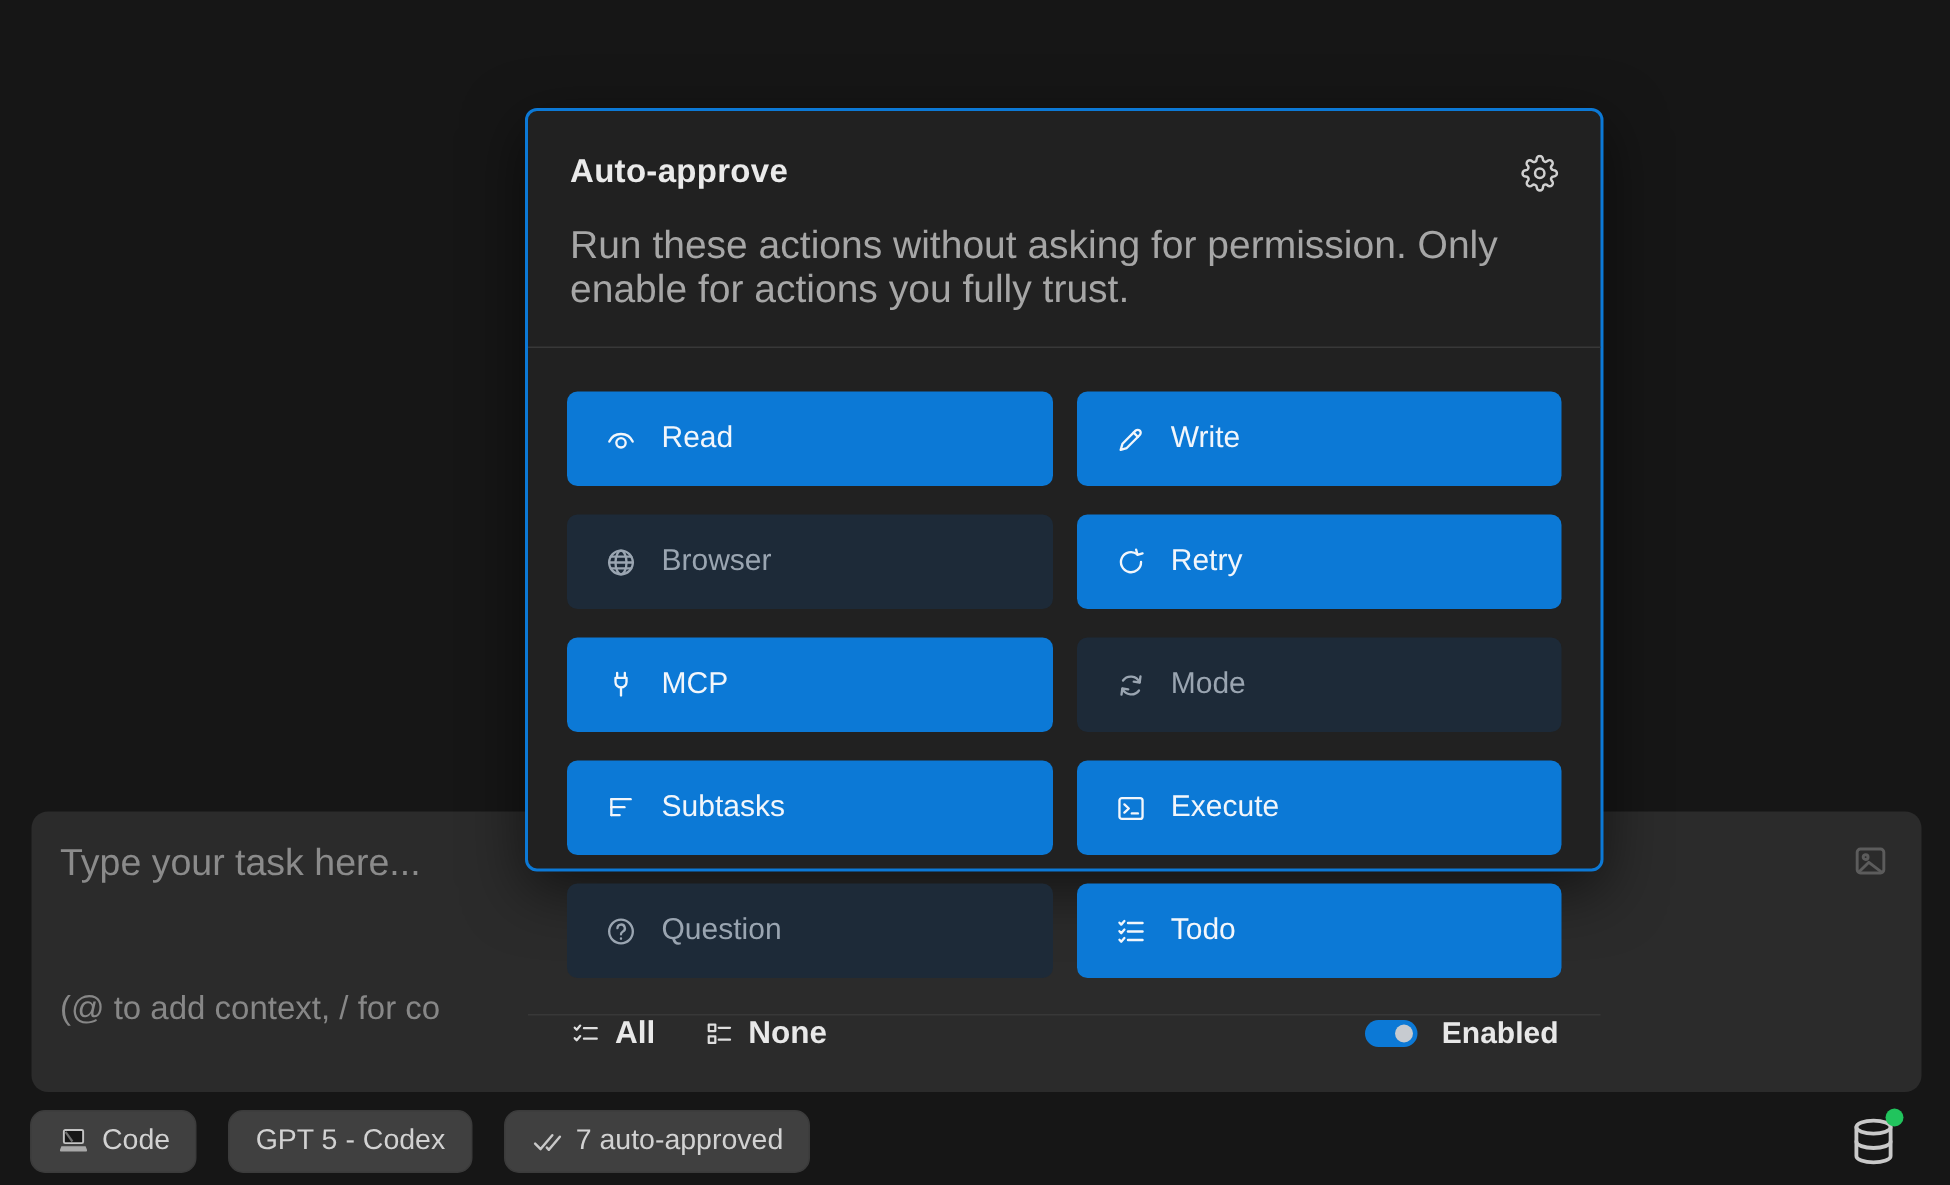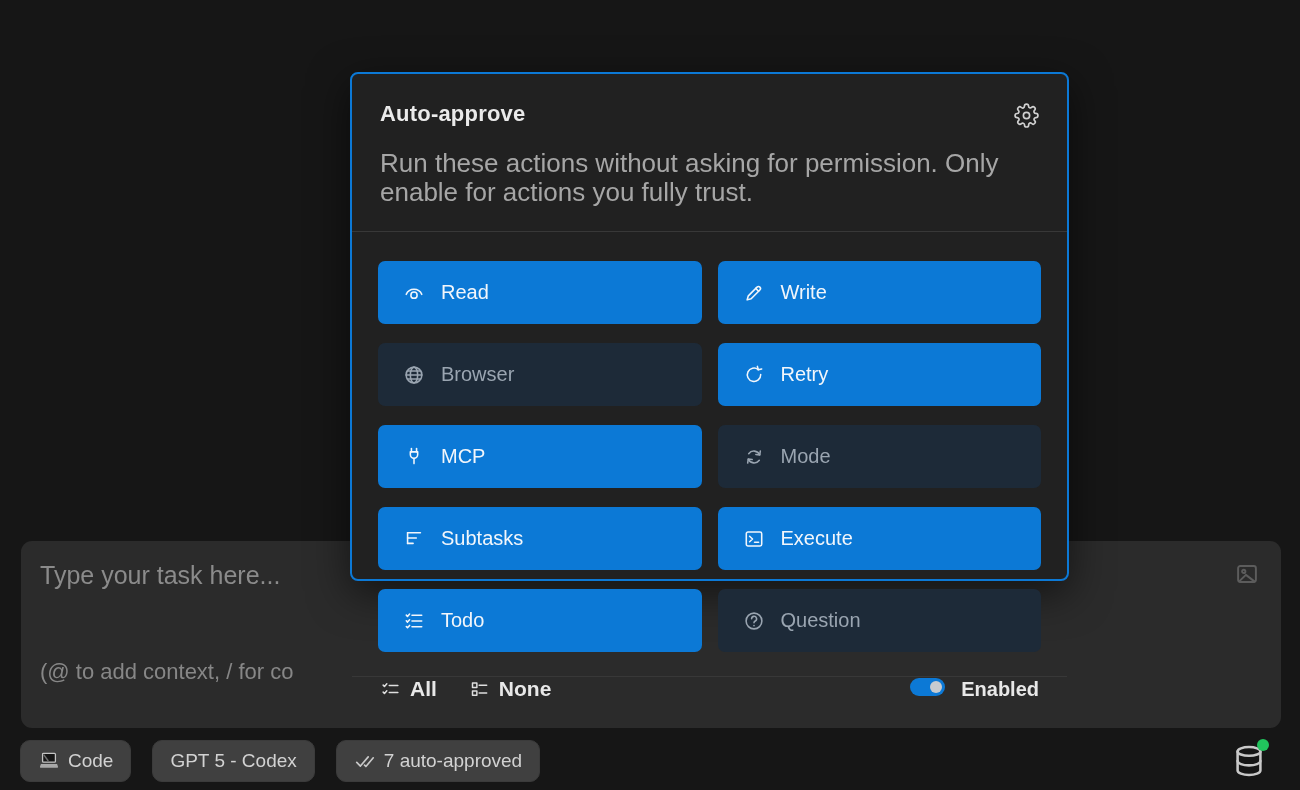--- a/index.html
+++ b/index.html
@@ -103,21 +103,21 @@
     height: 90px;
     display: flex; align-items: center; justify-content: space-between;
     padding: 0 28px;
   }
   .foot-left { display: flex; align-items: center; gap: 32px; }
   .foot-item {
     display: flex; align-items: center; gap: 9px;
     font-size: 21px; font-weight: bold; color: #e8e8e8; cursor: pointer;
   }
   .foot-item .ic { width: 21px; height: 21px; color: #dedede; display: inline-flex; }
-  .foot-right { display: flex; align-items: flex-start; gap: 16px; }
+  .foot-right { display: flex; align-items: center; gap: 16px; }
   .toggle {
     width: 35px; height: 18px; border-radius: 9px;
     background: #0c79d6; position: relative; cursor: pointer;
   }
   .toggle .knob {
     position: absolute; right: 3px; top: 3px;
     width: 12px; height: 12px; border-radius: 50%;
     background: #c7cbd0;
   }
   .toggle-label { font-size: 20px; font-weight: bold; color: #e8e8e8; }
@@ -263,42 +263,42 @@
       <button class="act-btn on">
         <span class="ic">
           <svg viewBox="0 0 24 24" fill="none" stroke="currentColor" stroke-width="1.7" stroke-linecap="round" stroke-linejoin="round">
             <rect x="3.6" y="4.4" width="16.8" height="15.2" rx="1.8"></rect>
             <polyline points="7.2,9 10.4,12 7.2,15"></polyline>
             <path d="M12.6 15.6 h4.4"></path>
           </svg>
         </span>
         <span>Execute</span>
       </button>
+      <button class="act-btn off">
+        <span class="ic">
+          <svg viewBox="0 0 24 24" fill="none" stroke="currentColor" stroke-width="1.7" stroke-linecap="round" stroke-linejoin="round">
+            <circle cx="12" cy="12" r="8.6"></circle>
+            <path d="M9.4 9.6 a2.7 2.7 0 1 1 4 2.4 c-0.9 0.5 -1.4 1.1 -1.4 2"></path>
+            <path d="M12 17 v0.2"></path>
+          </svg>
+        </span>
+        <span>Question</span>
+      </button>
       <button class="act-btn on">
         <span class="ic">
           <svg viewBox="0 0 24 24" fill="none" stroke="currentColor" stroke-width="1.7" stroke-linecap="round" stroke-linejoin="round">
             <polyline points="3.6,5.6 4.9,7 7.2,4.4"></polyline>
             <path d="M9.8 5.8 h10.6"></path>
             <polyline points="3.6,11.8 4.9,13.2 7.2,10.6"></polyline>
             <path d="M9.8 12 h10.6"></path>
             <polyline points="3.6,18 4.9,19.4 7.2,16.8"></polyline>
             <path d="M9.8 18.2 h10.6"></path>
           </svg>
         </span>
         <span>Todo</span>
-      </button>
-      <button class="act-btn off">
-        <span class="ic">
-          <svg viewBox="0 0 24 24" fill="none" stroke="currentColor" stroke-width="1.7" stroke-linecap="round" stroke-linejoin="round">
-            <circle cx="12" cy="12" r="8.6"></circle>
-            <path d="M9.4 9.6 a2.7 2.7 0 1 1 4 2.4 c-0.9 0.5 -1.4 1.1 -1.4 2"></path>
-            <path d="M12 17 v0.2"></path>
-          </svg>
-        </span>
-        <span>Question</span>
       </button>
     </div>
 
   <div class="dlg-footer">
     <div class="foot-left">
       <div class="foot-item">
         <span class="ic">
             <svg viewBox="0 0 24 24" fill="none" stroke="currentColor" stroke-width="1.7" stroke-linecap="round" stroke-linejoin="round">
               <polyline points="3.6,7 5.1,8.6 7.8,5.4"></polyline>
               <path d="M10.6 7.4 h9.8"></path>

